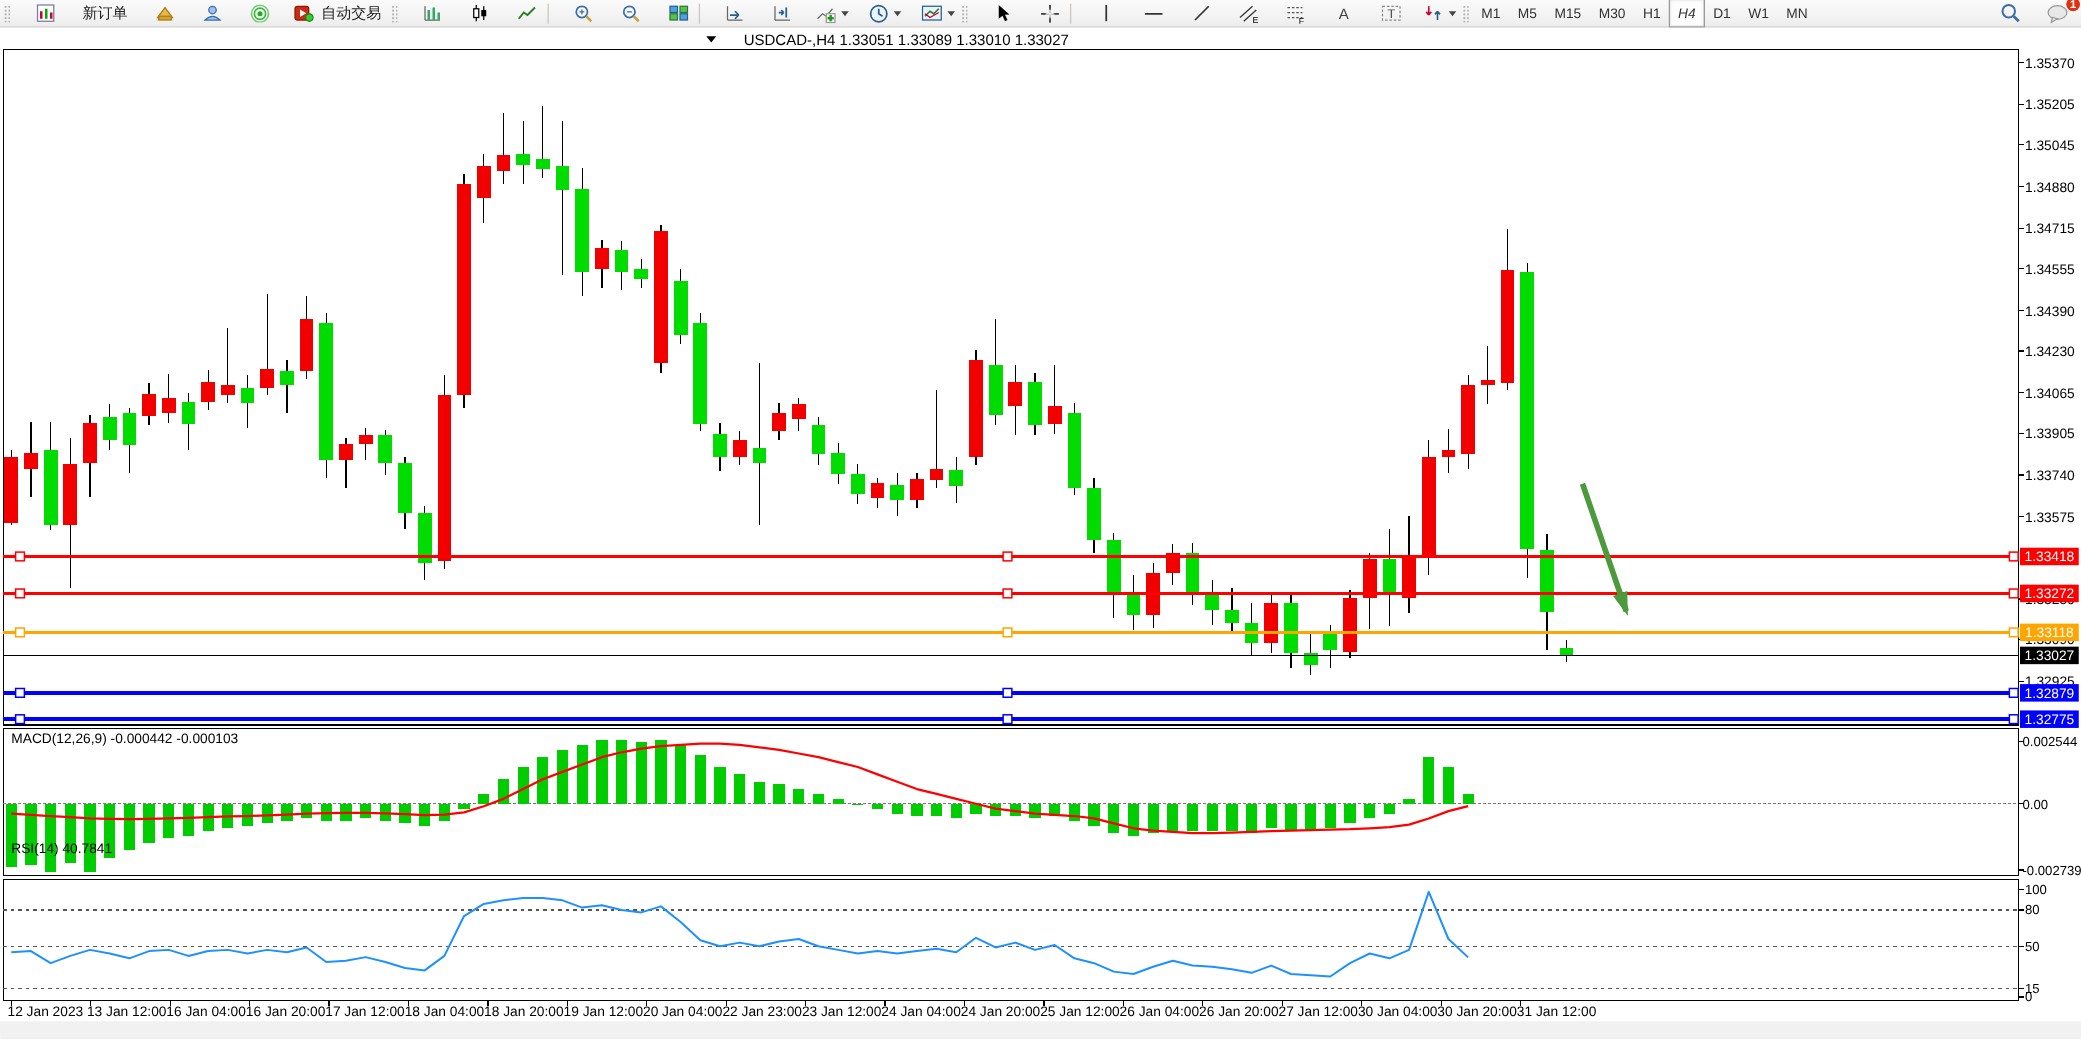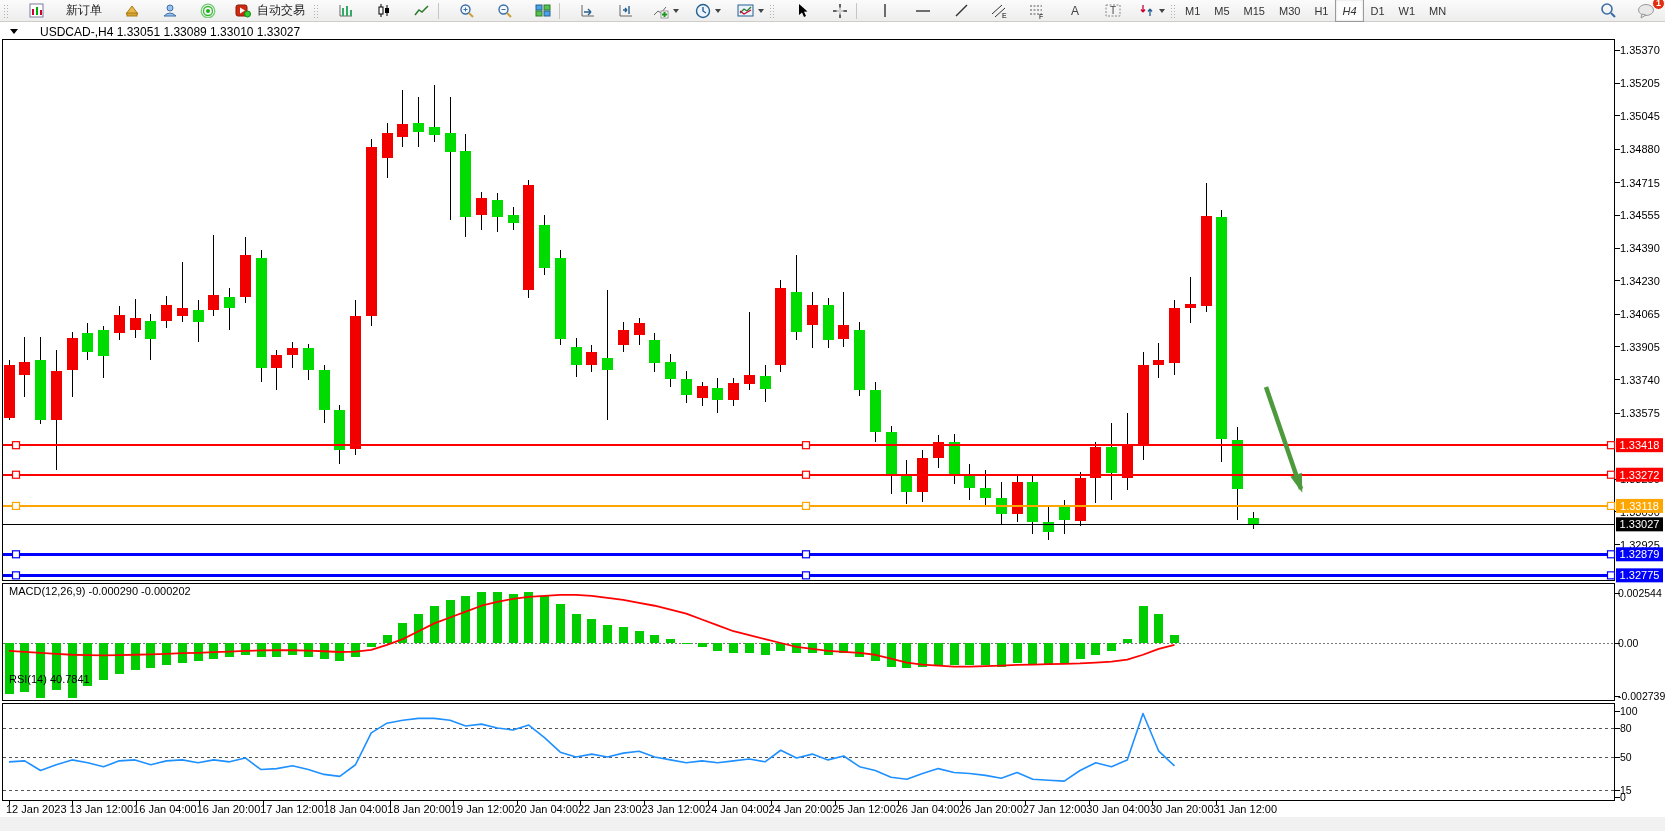--- a/index.html
+++ b/index.html
@@ -17,21 +17,21 @@
   .caret{width:0;height:0;border-left:3px solid transparent;border-right:3px solid transparent;border-top:4px solid #444;margin-left:1px;}
   .tf-btn{height:17px;padding:2px 6px;display:flex;align-items:center;font-size:11px;color:#333;border:1px solid transparent;}
   .tf-btn.active{border:1px solid #9a9a9a;background:#fdfdfd;box-shadow:inset 0 0 2px #cfcfcf;font-style:italic;}
   .spacer{flex:1;}
   .badge{position:absolute;top:-4px;right:-6px;background:#e03010;color:#fff;border-radius:8px;
     font-size:9px;line-height:11px;padding:0 3px;font-weight:bold;border:1px solid #fff;}
   
   .chart-window{position:absolute;left:1px;top:22px;width:1661px;height:807px;
     border:1px solid #a9a9a9;background:#fff;z-index:1;}
   .chart-titlebar{position:absolute;left:2px;top:24px;height:15px;z-index:4;
-    font-size:12px;color:#000;display:flex;align-items:center;gap:22px;padding-left:8px;background:#fff;width:1400px;}
+    font-size:12px;color:#000;display:flex;align-items:center;gap:22px;padding-left:8px;background:#fff;width:1400px;justify-content:center;}
   .tri-down{width:0;height:0;border-left:4px solid transparent;border-right:4px solid transparent;border-top:5px solid #000;}
   .pane-label{position:absolute;z-index:4;font-size:11px;color:#000;left:9px;}
   svg#chart{position:absolute;left:0;top:0;z-index:2;}
   text{font-family:"Liberation Sans","DejaVu Sans",sans-serif;}
 </style>
 </head>
 <body>
 
 <div class="toolbar">
   <div class="grip"></div>
@@ -306,21 +306,21 @@
   </div>
 </div>
 
 <div class="chart-window"></div>
 
 <div class="chart-titlebar">
   <span class="tri-down"></span>
   <span>USDCAD-,H4  1.33051 1.33089 1.33010 1.33027</span>
 </div>
 
-<div class="pane-label" style="top:585px;">MACD(12,26,9) -0.000290 -0.000202</div>
+<div class="pane-label" style="top:585px;">MACD(12,26,9) -0.000442 -0.000103</div>
 <div class="pane-label" style="top:673px;">RSI(14) 40.7841</div>
 
 <svg id="chart" width="1665" height="831">
     <rect x="0" y="21" width="1665" height="810" fill="#ffffff"></rect>
     <rect x="0" y="817" width="1665" height="14" fill="#f1f1f1"></rect>
     <rect x="2.5" y="39.5" width="1612" height="540.5" fill="#fff" stroke="#000" stroke-width="1" shape-rendering="crispEdges"></rect>
     <rect x="2.5" y="583" width="1612" height="117.5" fill="#fff" stroke="#000" stroke-width="1" shape-rendering="crispEdges"></rect>
     <rect x="2.5" y="703.5" width="1612" height="97" fill="#fff" stroke="#000" stroke-width="1" shape-rendering="crispEdges"></rect>
     <line x1="1614.5" y1="50.02659176030119" x2="1619.5" y2="50.02659176030119" stroke="#000" shape-rendering="crispEdges"></line>
     <text x="1620" y="54.02659176030119" font-size="11" fill="#000">1.35370</text>

